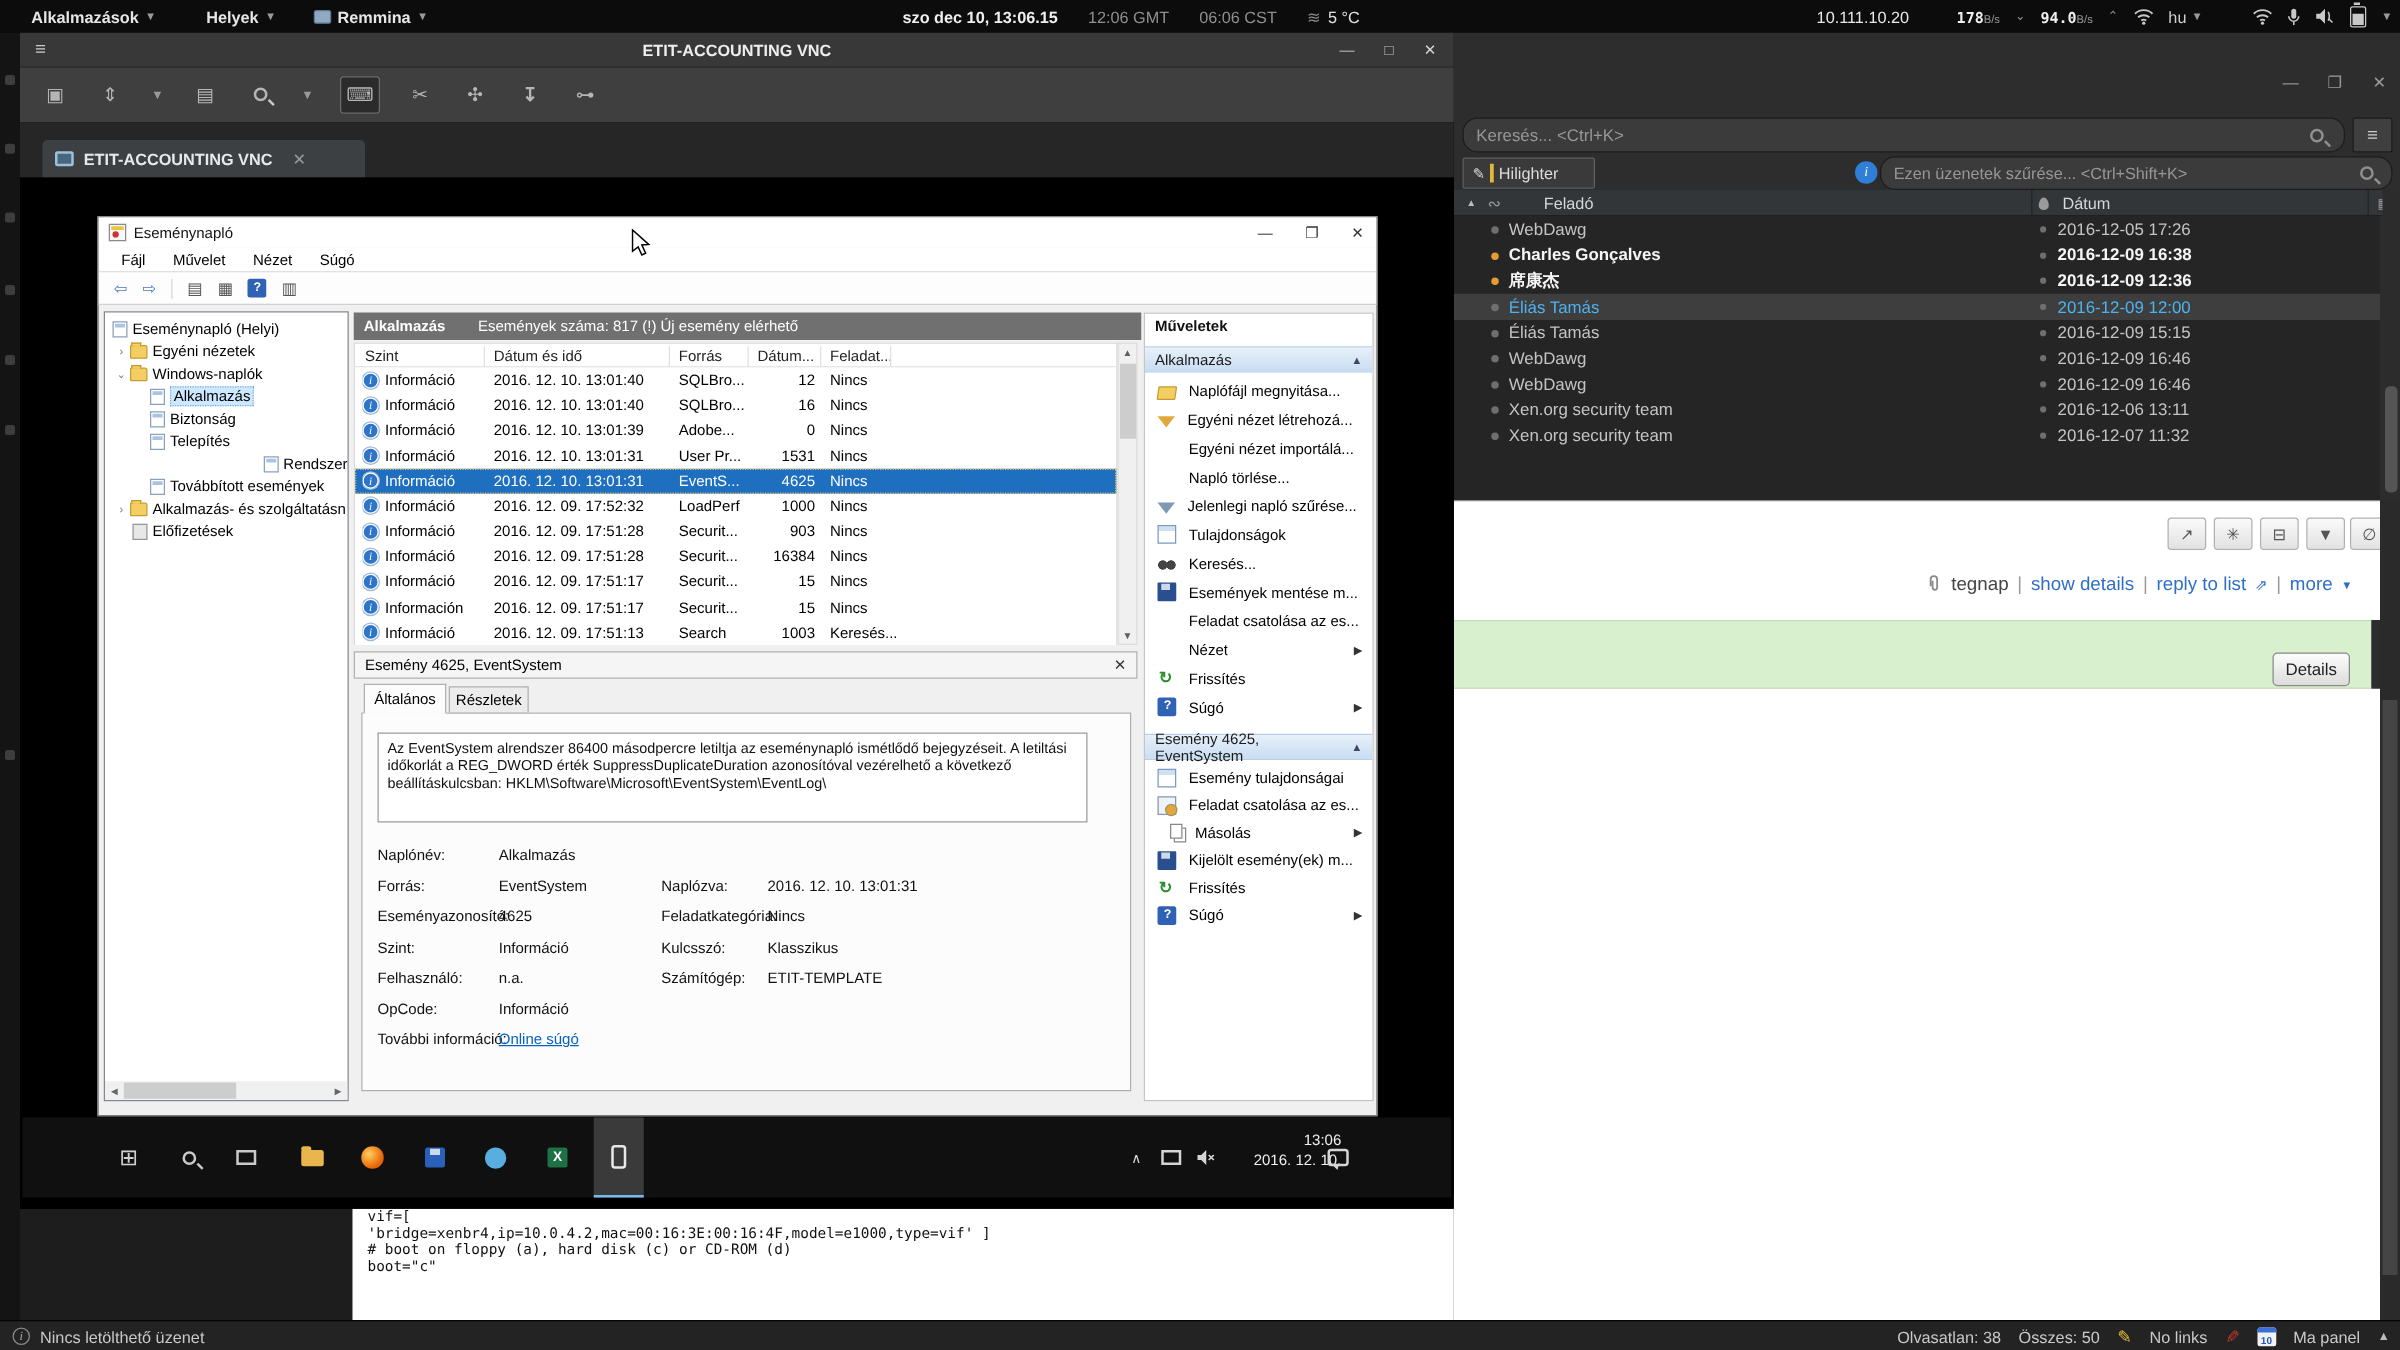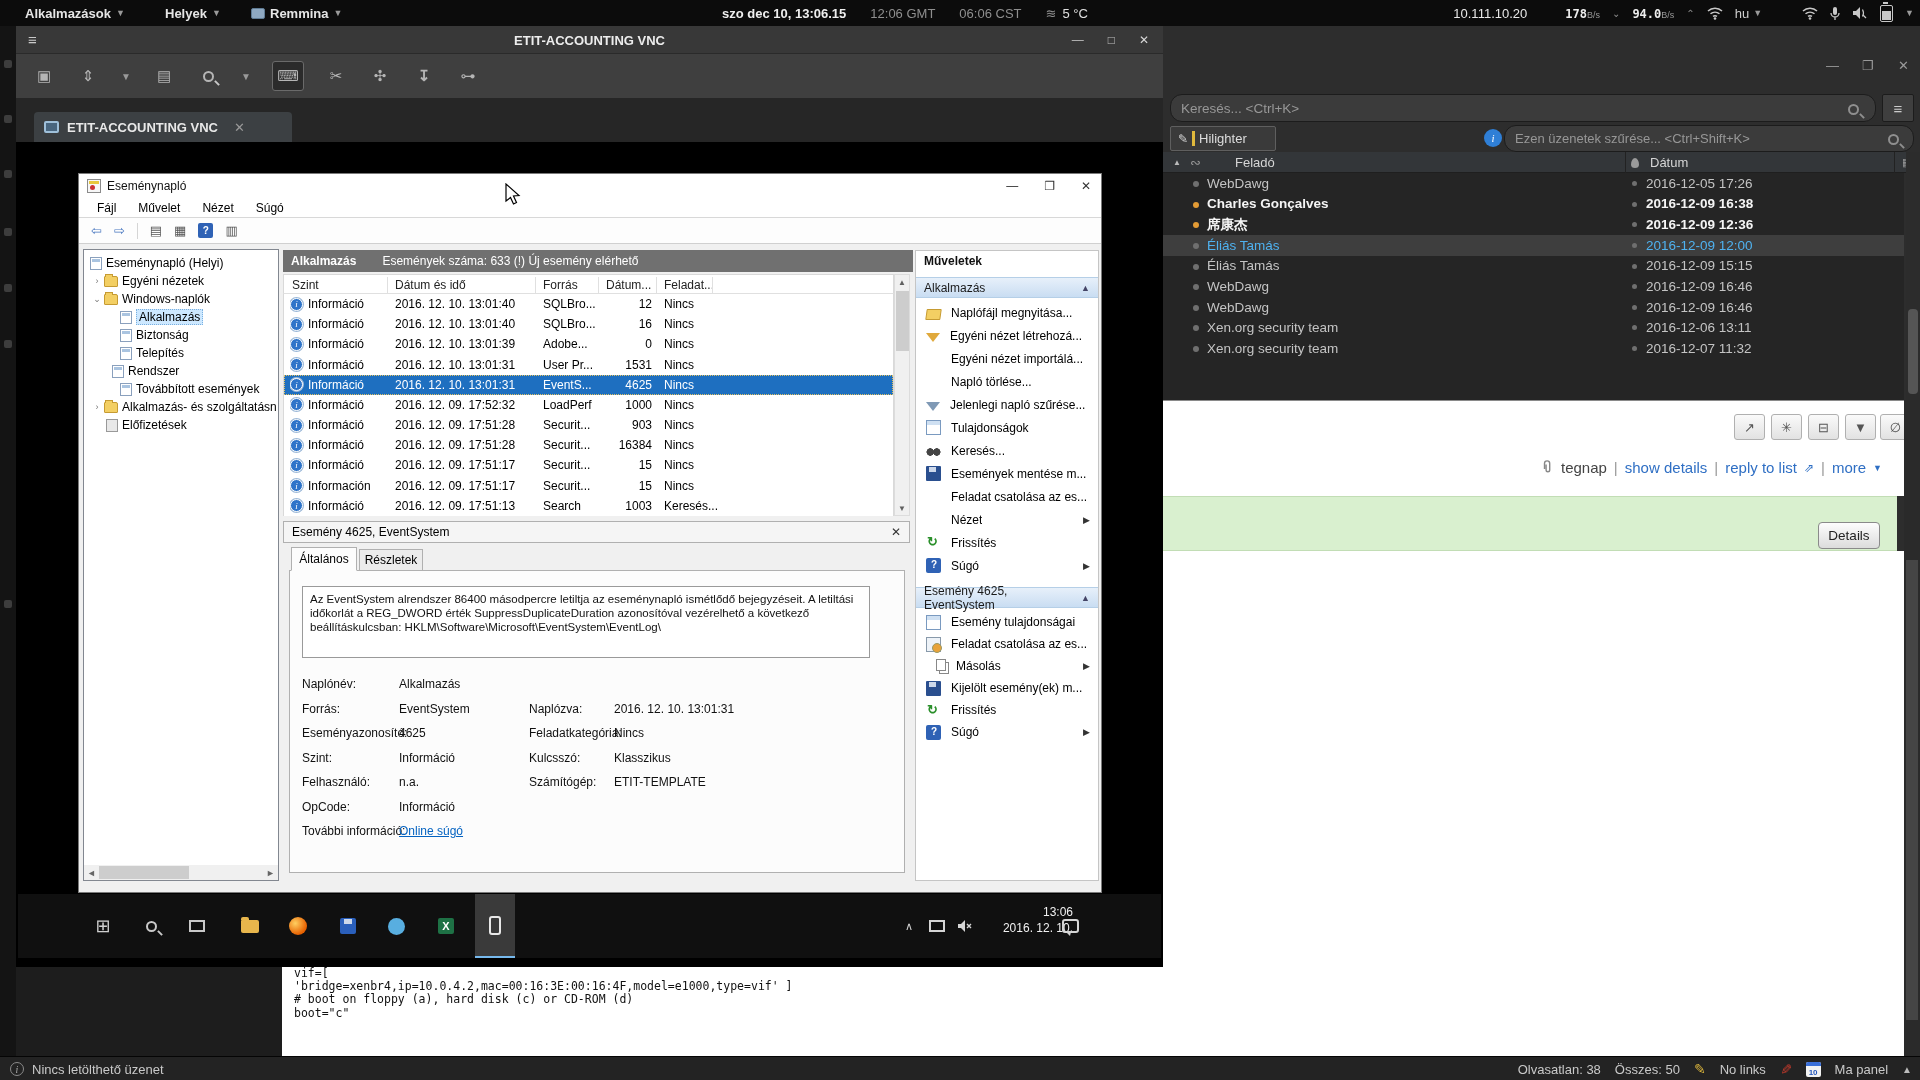--- a/index.html
+++ b/index.html
@@ -429,21 +429,21 @@
           <span class="lbl">Alkalmazás</span>
       </div>
       <div class="treerow" style="top:76px; padding-left:36px;">
         <span class="t-log"></span>
           <span class="lbl">Biztonság</span>
       </div>
       <div class="treerow" style="top:94px; padding-left:36px;">
         <span class="t-log"></span>
           <span class="lbl">Telepítés</span>
       </div>
-      <div class="treerow" style="top:112px; padding-left:28px;">
+      <div class="treerow" style="top:112px; padding-left:28px;justify-content:flex-end;">
         <span class="t-log"></span>
           <span class="lbl">Rendszer</span>
       </div>
       <div class="treerow" style="top:130px; padding-left:36px;">
         <span class="t-log"></span>
           <span class="lbl">Továbbított események</span>
       </div>
       <div class="treerow" style="top:148px; padding-left:8px;">
         <span class="exp">›</span>
           <span class="t-folder"></span>
@@ -455,21 +455,21 @@
       </div>
       <div id="ev-tree-hscroll">
         <span class="arr" style="left:0;">◄</span>
         <span class="arr" style="right:0;">►</span>
         <div class="thumb"></div>
       </div>
     </div>
 
     <div id="ev-apphdr">
       <span class="t">Alkalmazás</span>
-      <span>Események száma: 633 (!) Új esemény elérhető</span>
+      <span>Események száma: 817 (!) Új esemény elérhető</span>
     </div>
     <div id="ev-cols">
       <div class="colcell" style="left:8px;">Szint</div>
       <div class="colsep" style="left:103px;"></div>
       <div class="colcell" style="left:111px;">Dátum és idő</div>
       <div class="colsep" style="left:251px;"></div>
       <div class="colcell" style="left:259px;">Forrás</div>
       <div class="colsep" style="left:314px;"></div>
       <div class="colcell" style="left:322px;">Dátum...</div>
       <div class="colsep" style="left:372px;"></div>

